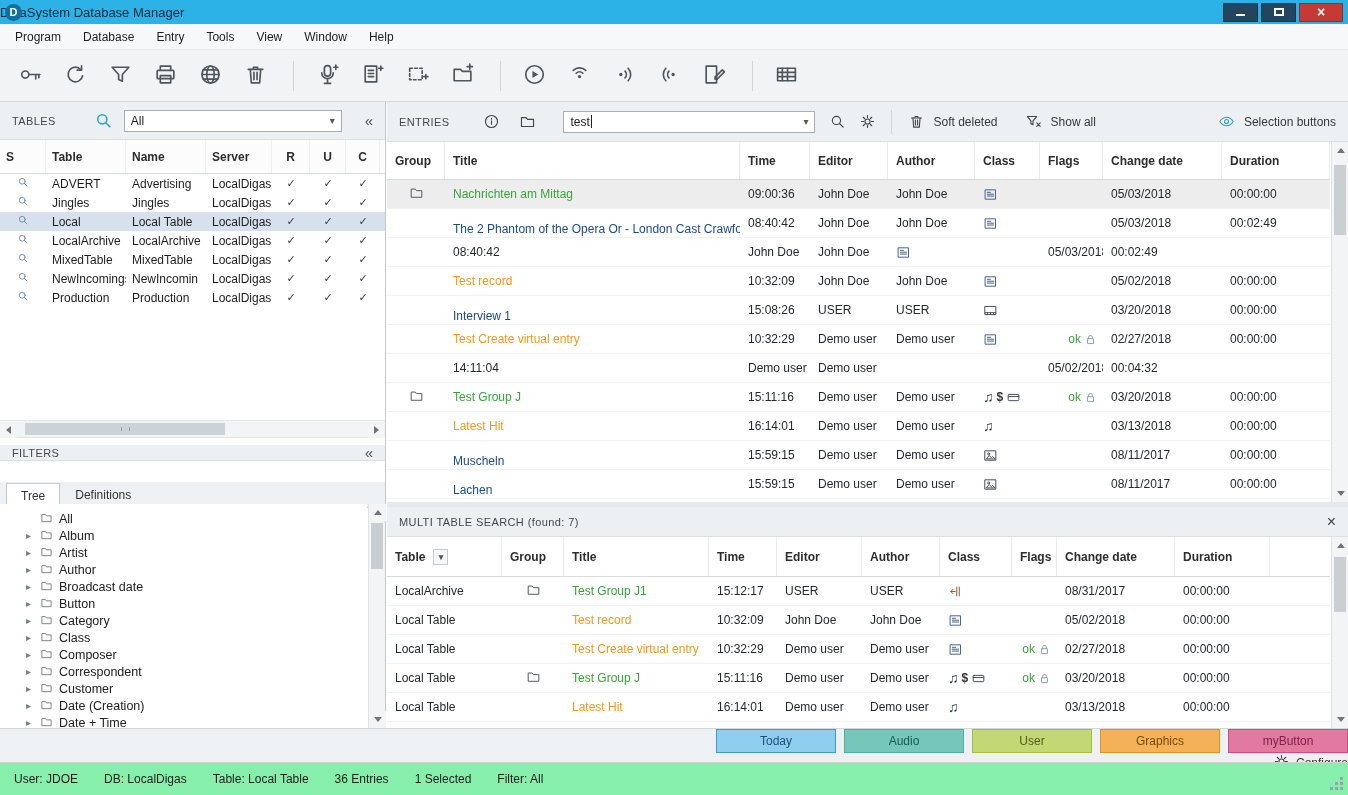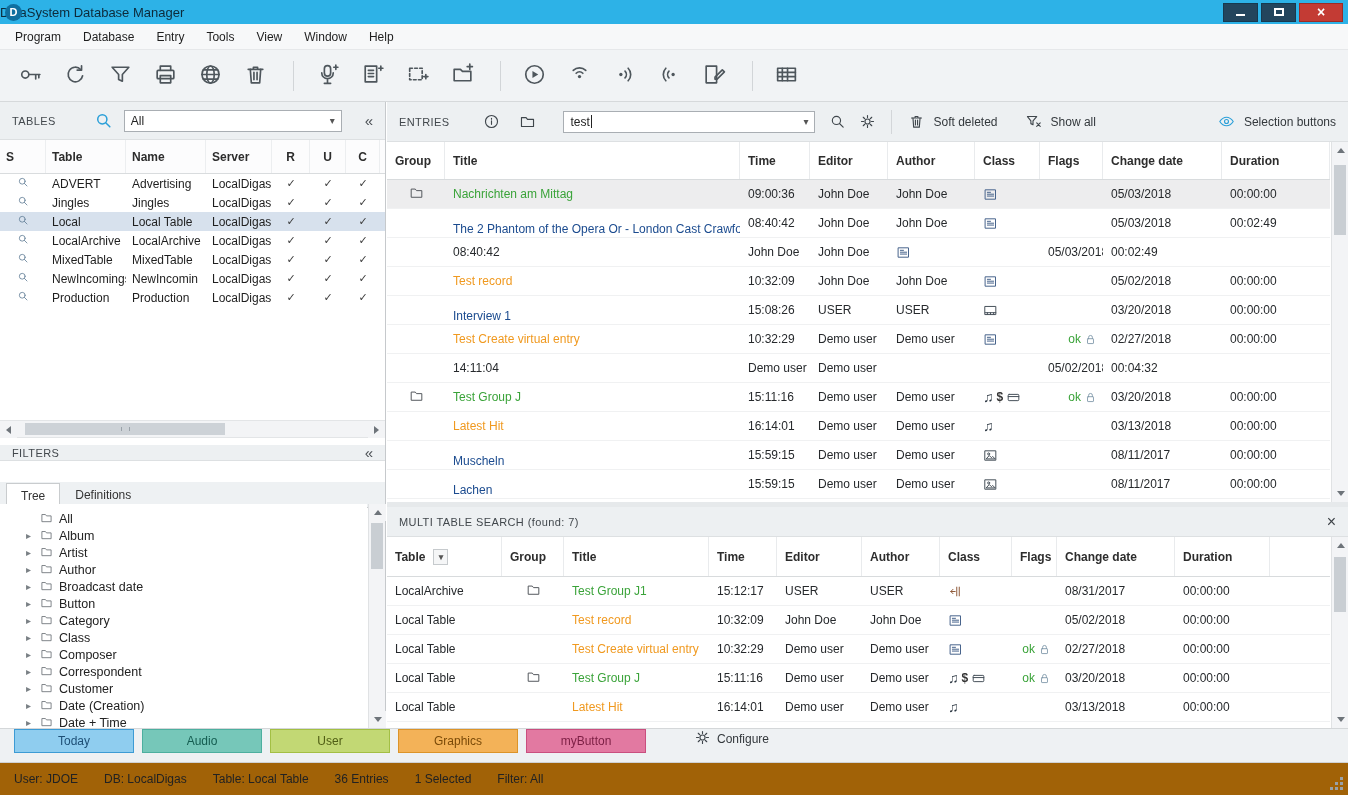--- a/index.html
+++ b/index.html
@@ -117,26 +117,26 @@
 .multi{position:absolute;top:405px;left:0;right:0;bottom:0;background:#fff;}
 .multi-head{height:30px;gap:24px;}
 .close-x{margin-left:auto;font-size:16px;color:#3c4146;cursor:pointer;line-height:1;}
 .mgrid{display:grid;grid-template-columns:115px 62px 145px 68px 85px 78px 72px 45px 118px 95px 1fr;margin-right:18px;}
 .mgrid-head{height:40px;border-bottom:1px solid #d8dbdd;background:#fff;}
 .mrow{height:29px;border-bottom:1px solid #f0f1f2;cursor:default;}
 .sortbox{margin-left:8px;width:15px;height:16px;border:1px solid #c6cacd;display:inline-flex;align-items:center;justify-content:center;font-size:9px;color:#555;background:#f5f6f7;}
 .multi-scroll{position:absolute;top:30px;bottom:0;right:0;width:17px;}
 
 
-.btnbar{position:absolute;left:0;right:0;top:728px;height:34px;background:#eef1f3;border-top:1px solid #d4d7d9;display:flex;align-items:flex-start;padding-left:14px;}
+.btnbar{position:absolute;left:0;right:0;top:728px;height:34px;background:#eef1f3;border-top:1px solid #d4d7d9;display:flex;align-items:flex-end;padding-left:14px;flex-direction:column;}
 .qwrap{display:flex;gap:8px;}
 .cbtn{width:120px;height:24px;display:flex;align-items:center;justify-content:center;font-size:12px;border:1px solid;cursor:pointer;}
 .configure{display:flex;align-items:center;margin-left:48px;cursor:pointer;color:#33383c;gap:6px;}
 .configure svg{width:17px;height:17px;stroke:#3f464c;}
-.statusbar{position:absolute;left:0;right:0;top:762px;height:33px;background:#a16207;border-top:1px solid #cfd2d4;display:flex;align-items:center;padding-left:14px;}
+.statusbar{position:absolute;left:0;right:0;top:762px;height:33px;background:#86efac;border-top:1px solid #cfd2d4;display:flex;align-items:center;padding-left:14px;}
 .status-item{margin-right:26px;font-size:12px;color:#222;}
 .grip{position:absolute;right:5px;bottom:5px;width:3px;height:3px;background:#9aa1a7;box-shadow:-5px 0 #9aa1a7,-10px 0 #9aa1a7,0 -5px #9aa1a7,-5px -5px #9aa1a7,0 -10px #9aa1a7;}
 </style>
 </head>
 <body>
 
 <div class="app">
 
   <div class="titlebar">
     <span class="logo">D</span>

